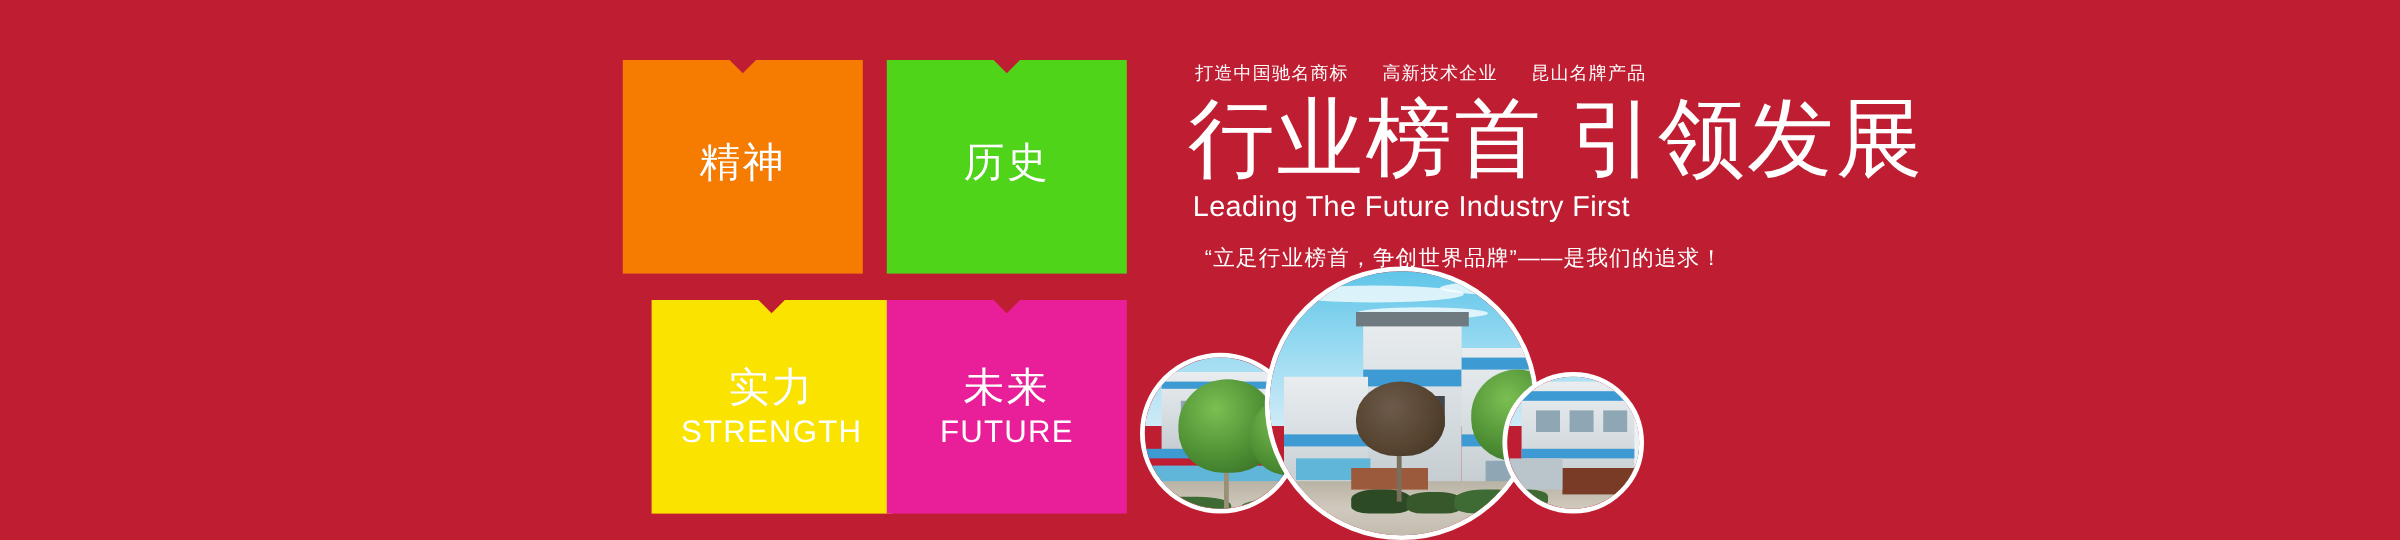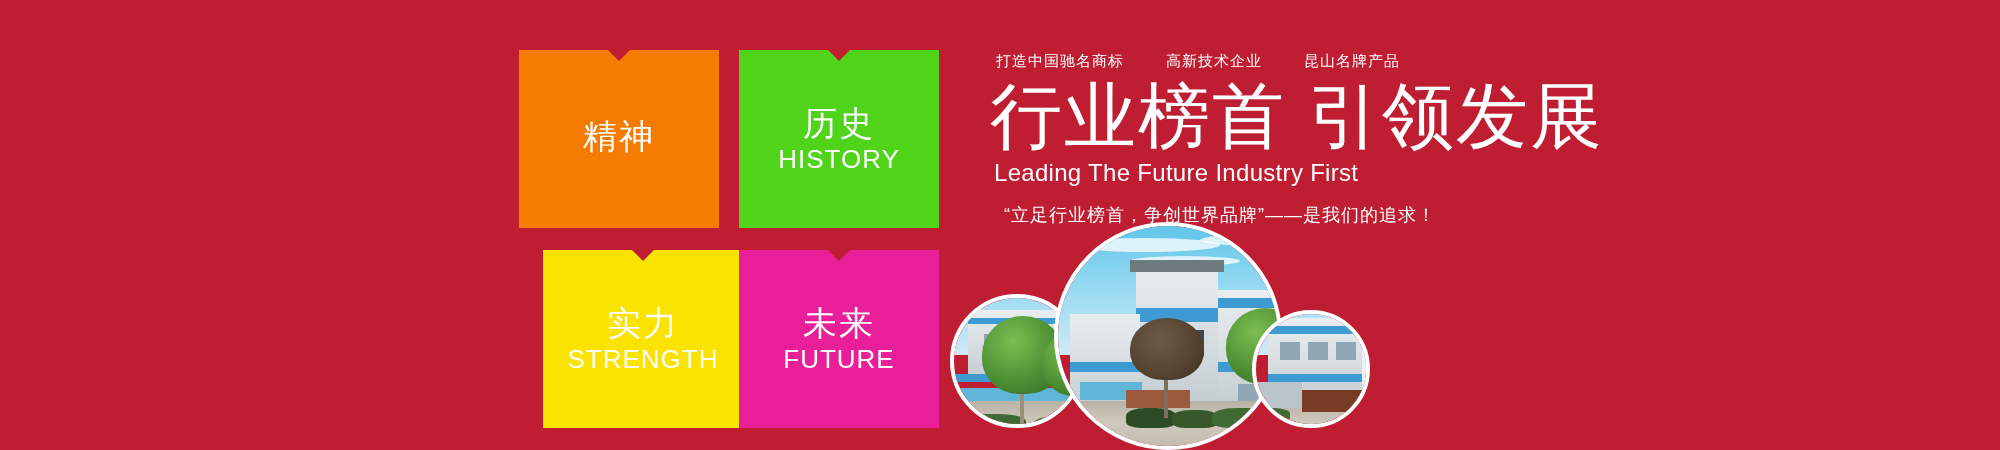--- a/index.html
+++ b/index.html
@@ -74,21 +74,21 @@
   
   .textcol {
     position: absolute;
     left: 990px;
     top: 52px;
     width: 520px;
     color: #ffffff;
   }
   .badges {
     display: flex;
-    gap: 42px;
+    gap: 28px;
     font-size: 15px;
     letter-spacing: 1px;
     padding-left: 6px;
     margin-bottom: 8px;
     white-space: nowrap;
   }
   .headline {
     font-size: 72px;
     line-height: 1.05;
     letter-spacing: 2px;
@@ -191,21 +191,20 @@
       <span class="notch"></span>
       <span class="inner">
         <span class="cn">精神</span>
       </span>
     </div>
 
     <div class="tile tile-history" style="background:#4fd41a;">
       <span class="notch"></span>
       <span class="inner">
         <span class="cn">历史</span>
-        <span class="en">HISTORY</span>
       </span>
     </div>
 
     <div class="tile tile-strength" style="background:#fbe300;">
       <span class="notch"></span>
       <span class="inner">
         <span class="cn">实力</span>
         <span class="en">STRENGTH</span>
       </span>
     </div>

